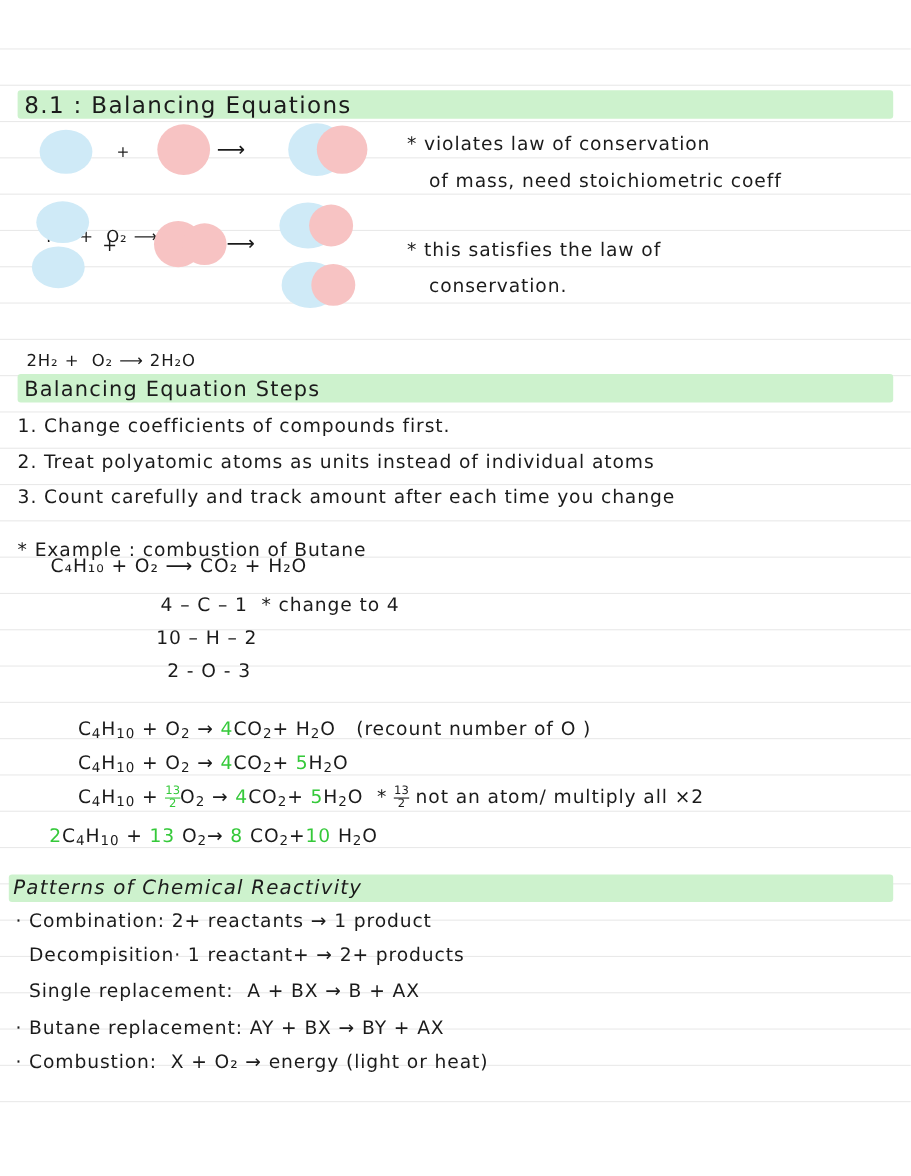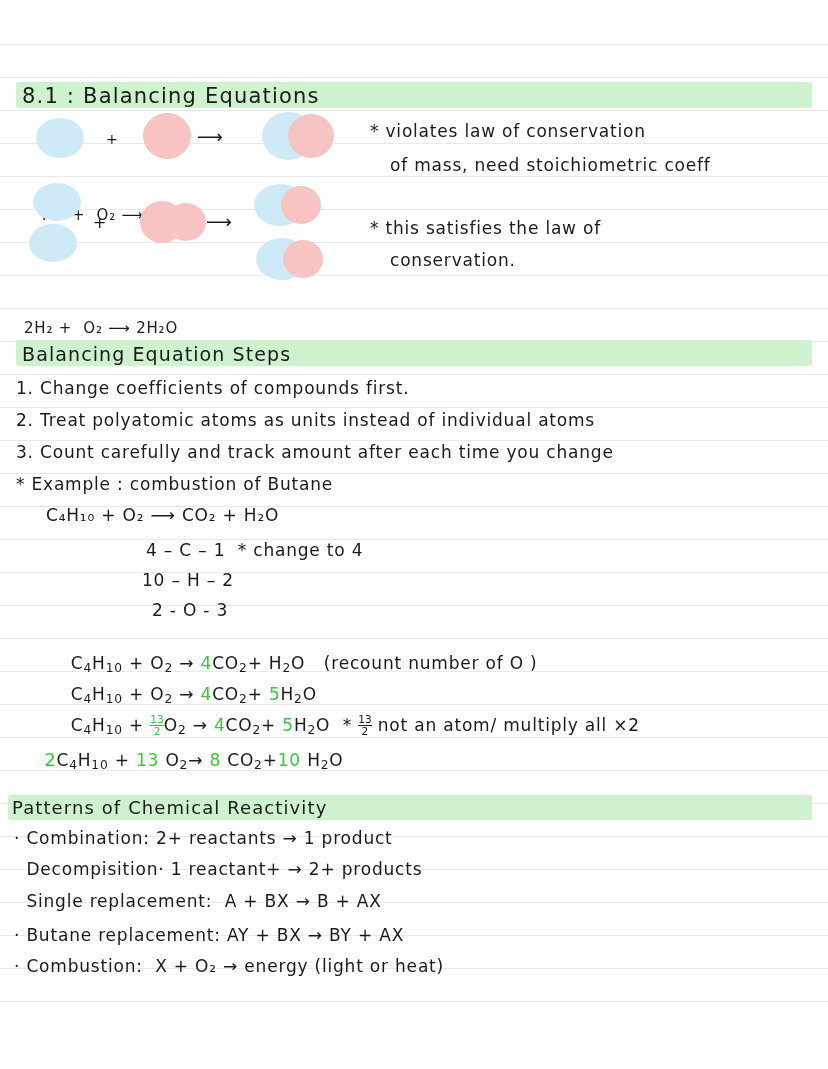--- a/index.html
+++ b/index.html
@@ -160,21 +160,21 @@
   <div class="tx body" style="left:390px; top:155px;">of mass, need stoichiometric coeff</div>
   <div class="tx body" style="left:390px; top:250px;text-align:right;">conservation.</div>
 
   <div class="hl" style="left:16px; top:340px; width:796px; height:26px;"></div>
   <div class="tx h2" style="left:22px; top:343px;">Balancing Equation Steps</div>
 
   <div class="tx body" style="left:16px; top:378px;">1. Change coefficients of compounds first.</div>
   <div class="tx body" style="left:16px; top:410px;">2. Treat polyatomic atoms as units instead of individual atoms</div>
   <div class="tx body" style="left:16px; top:442px;">3. Count carefully and track amount after each time you change</div>
 
-  <div class="tx body" style="left:16px; top:474px;">* Example : combustion of Butane</div>
+  <div class="tx body" style="left:16px; top:490px;">* Example : combustion of Butane</div>
   <div class="tx body" style="left:46px; top:505px;">C₄H₁₀ + O₂ ⟶ CO₂ + H₂O</div>
 
   <div class="tx body" style="left:146px; top:540px;">4 – C – 1  * change to 4</div>
   <div class="tx body" style="left:142px; top:570px;">10 – H – 2</div>
   <div class="tx body" style="left:152px; top:600px;">2 - O - 3</div>
 
   <div class="tx body" style="left:46px; top:633px;">
     <span>C<span class="sub">4</span>H<span class="sub">10</span> + O<span class="sub">2</span> → </span><span class="green">4</span><span>CO<span class="sub">2</span>+ H<span class="sub">2</span>O&nbsp;&nbsp; (recount number of O )</span>
   </div>
 
@@ -184,21 +184,21 @@
 
   <div class="tx body" style="left:46px; top:694px;">
     <span>C<span class="sub">4</span>H<span class="sub">10</span> + </span><span class="green frac"><span class="num">13</span><span class="den">2</span></span><span>O<span class="sub">2</span> → </span><span class="green">4</span><span>CO<span class="sub">2</span>+ </span><span class="green">5</span><span>H<span class="sub">2</span>O&nbsp; * </span><span class="frac"><span class="num">13</span><span class="den">2</span></span><span> not an atom/ multiply all ×2</span>
   </div>
 
   <div class="tx body" style="left:20px; top:730px;">
     <span class="green">2</span><span>C<span class="sub">4</span>H<span class="sub">10</span> + </span><span class="green">13</span><span> O<span class="sub">2</span>→ </span><span class="green">8</span><span> CO<span class="sub">2</span>+</span><span class="green">10</span><span> H<span class="sub">2</span>O</span>
   </div>
 
   <div class="hl" style="left:8px; top:795px; width:804px; height:25px;"></div>
-  <div class="tx h2" style="left:12px; top:797px; font-size:18px;">Patterns of Chemical Reactivity</div>
+  <div class="tx h2" style="left:12px; top:797px; font-size:18px;font-style:italic;">Patterns of Chemical Reactivity</div>
 
   <div class="tx body" style="left:14px; top:828px;">· Combination: 2+ reactants → 1 product</div>
   <div class="tx body" style="left:14px; top:859px;">  Decompisition· 1 reactant+ → 2+ products</div>
   <div class="tx body" style="left:14px; top:891px;">  Single replacement:  A + BX → B + AX</div>
   <div class="tx body" style="left:14px; top:925px;">· Butane replacement: AY + BX → BY + AX</div>
   <div class="tx body" style="left:14px; top:956px;">· Combustion:  X + O₂ → energy (light or heat)</div>
 
 </div>
 
 </body></html>

